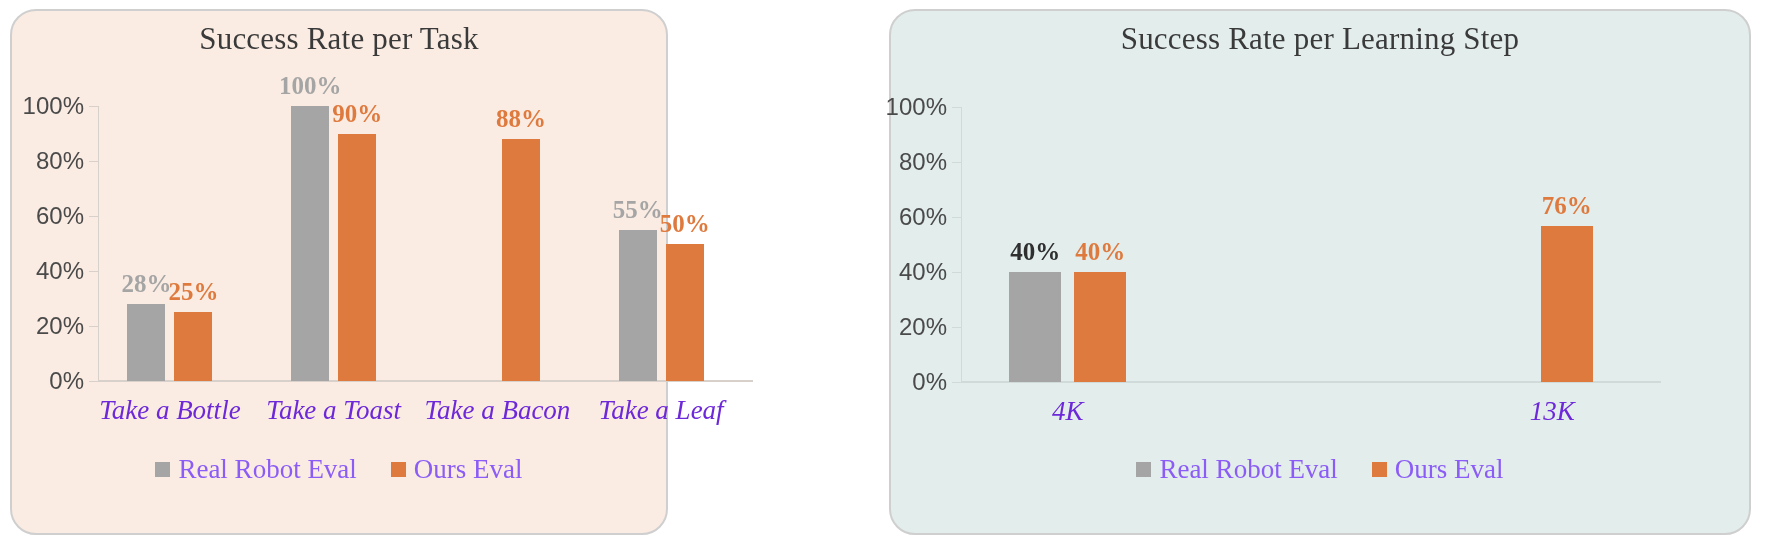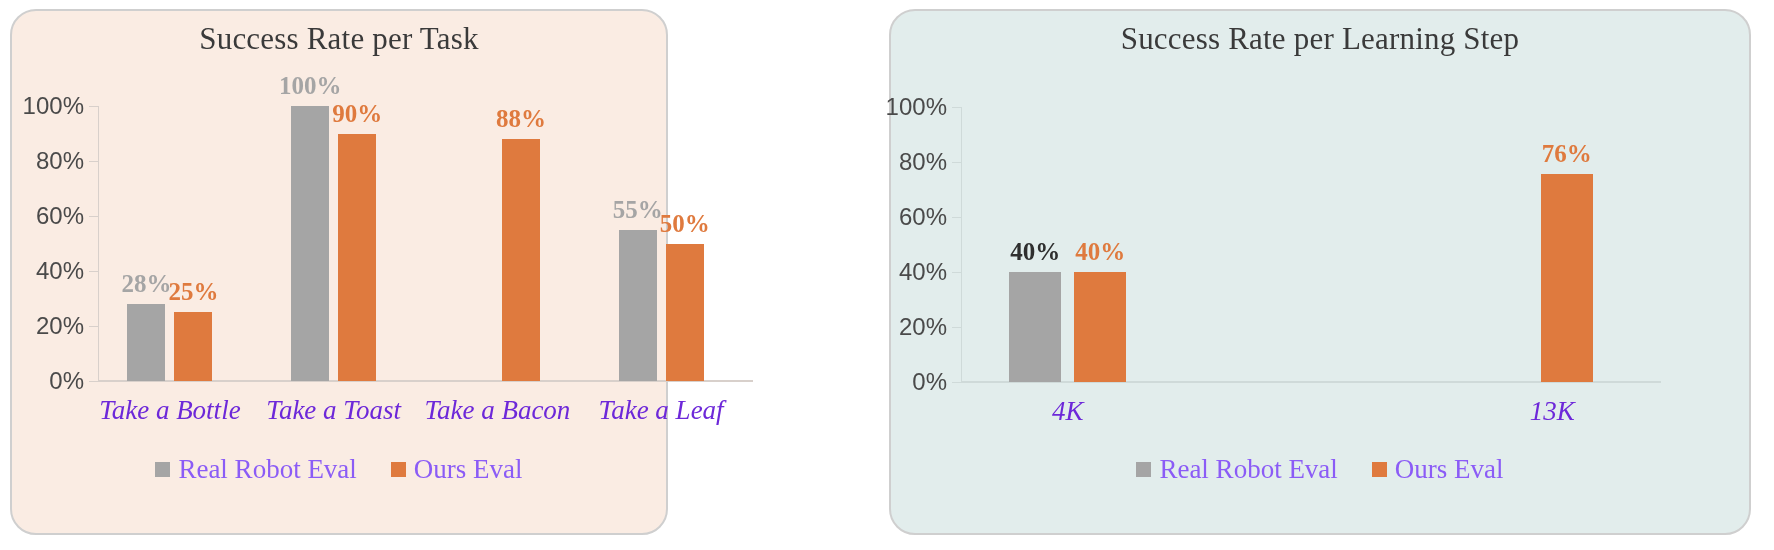--- a/index.html
+++ b/index.html
@@ -263,21 +263,21 @@
         <div class="group" style="left: 0px; width: 233.333px;">
           <div class="bar real" style="left: 48.1667px; width: 52px; height: 110px; background: rgb(165, 165, 165);">
             <div class="bar-label real">40%</div>
           </div>
           <div class="bar ours" style="left: 113.167px; width: 52px; height: 110px; background: rgb(223, 122, 62);">
             <div class="bar-label ours">40%</div>
           </div>
           <div class="cat-label" style="left: 106.667px;">4K</div>
         </div>
         <div class="group" style="left: 466.667px; width: 233.333px;">
-          <div class="bar ours" style="left: 113.167px; width: 52px; height: 208px; background: rgb(223, 122, 62);">
+          <div class="bar ours" style="left: 113.167px; width: 52px; height: 156px; background: rgb(223, 122, 62);">
             <div class="bar-label ours">76%</div>
           </div>
           <div class="cat-label" style="left: 106.667px; margin-left: 18px;">13K</div>
         </div>
       </div>
     <div class="legend">
       <div class="legend-item">
         <span class="legend-swatch real"></span>
         <span class="legend-text">Real Robot Eval</span>
       </div>

